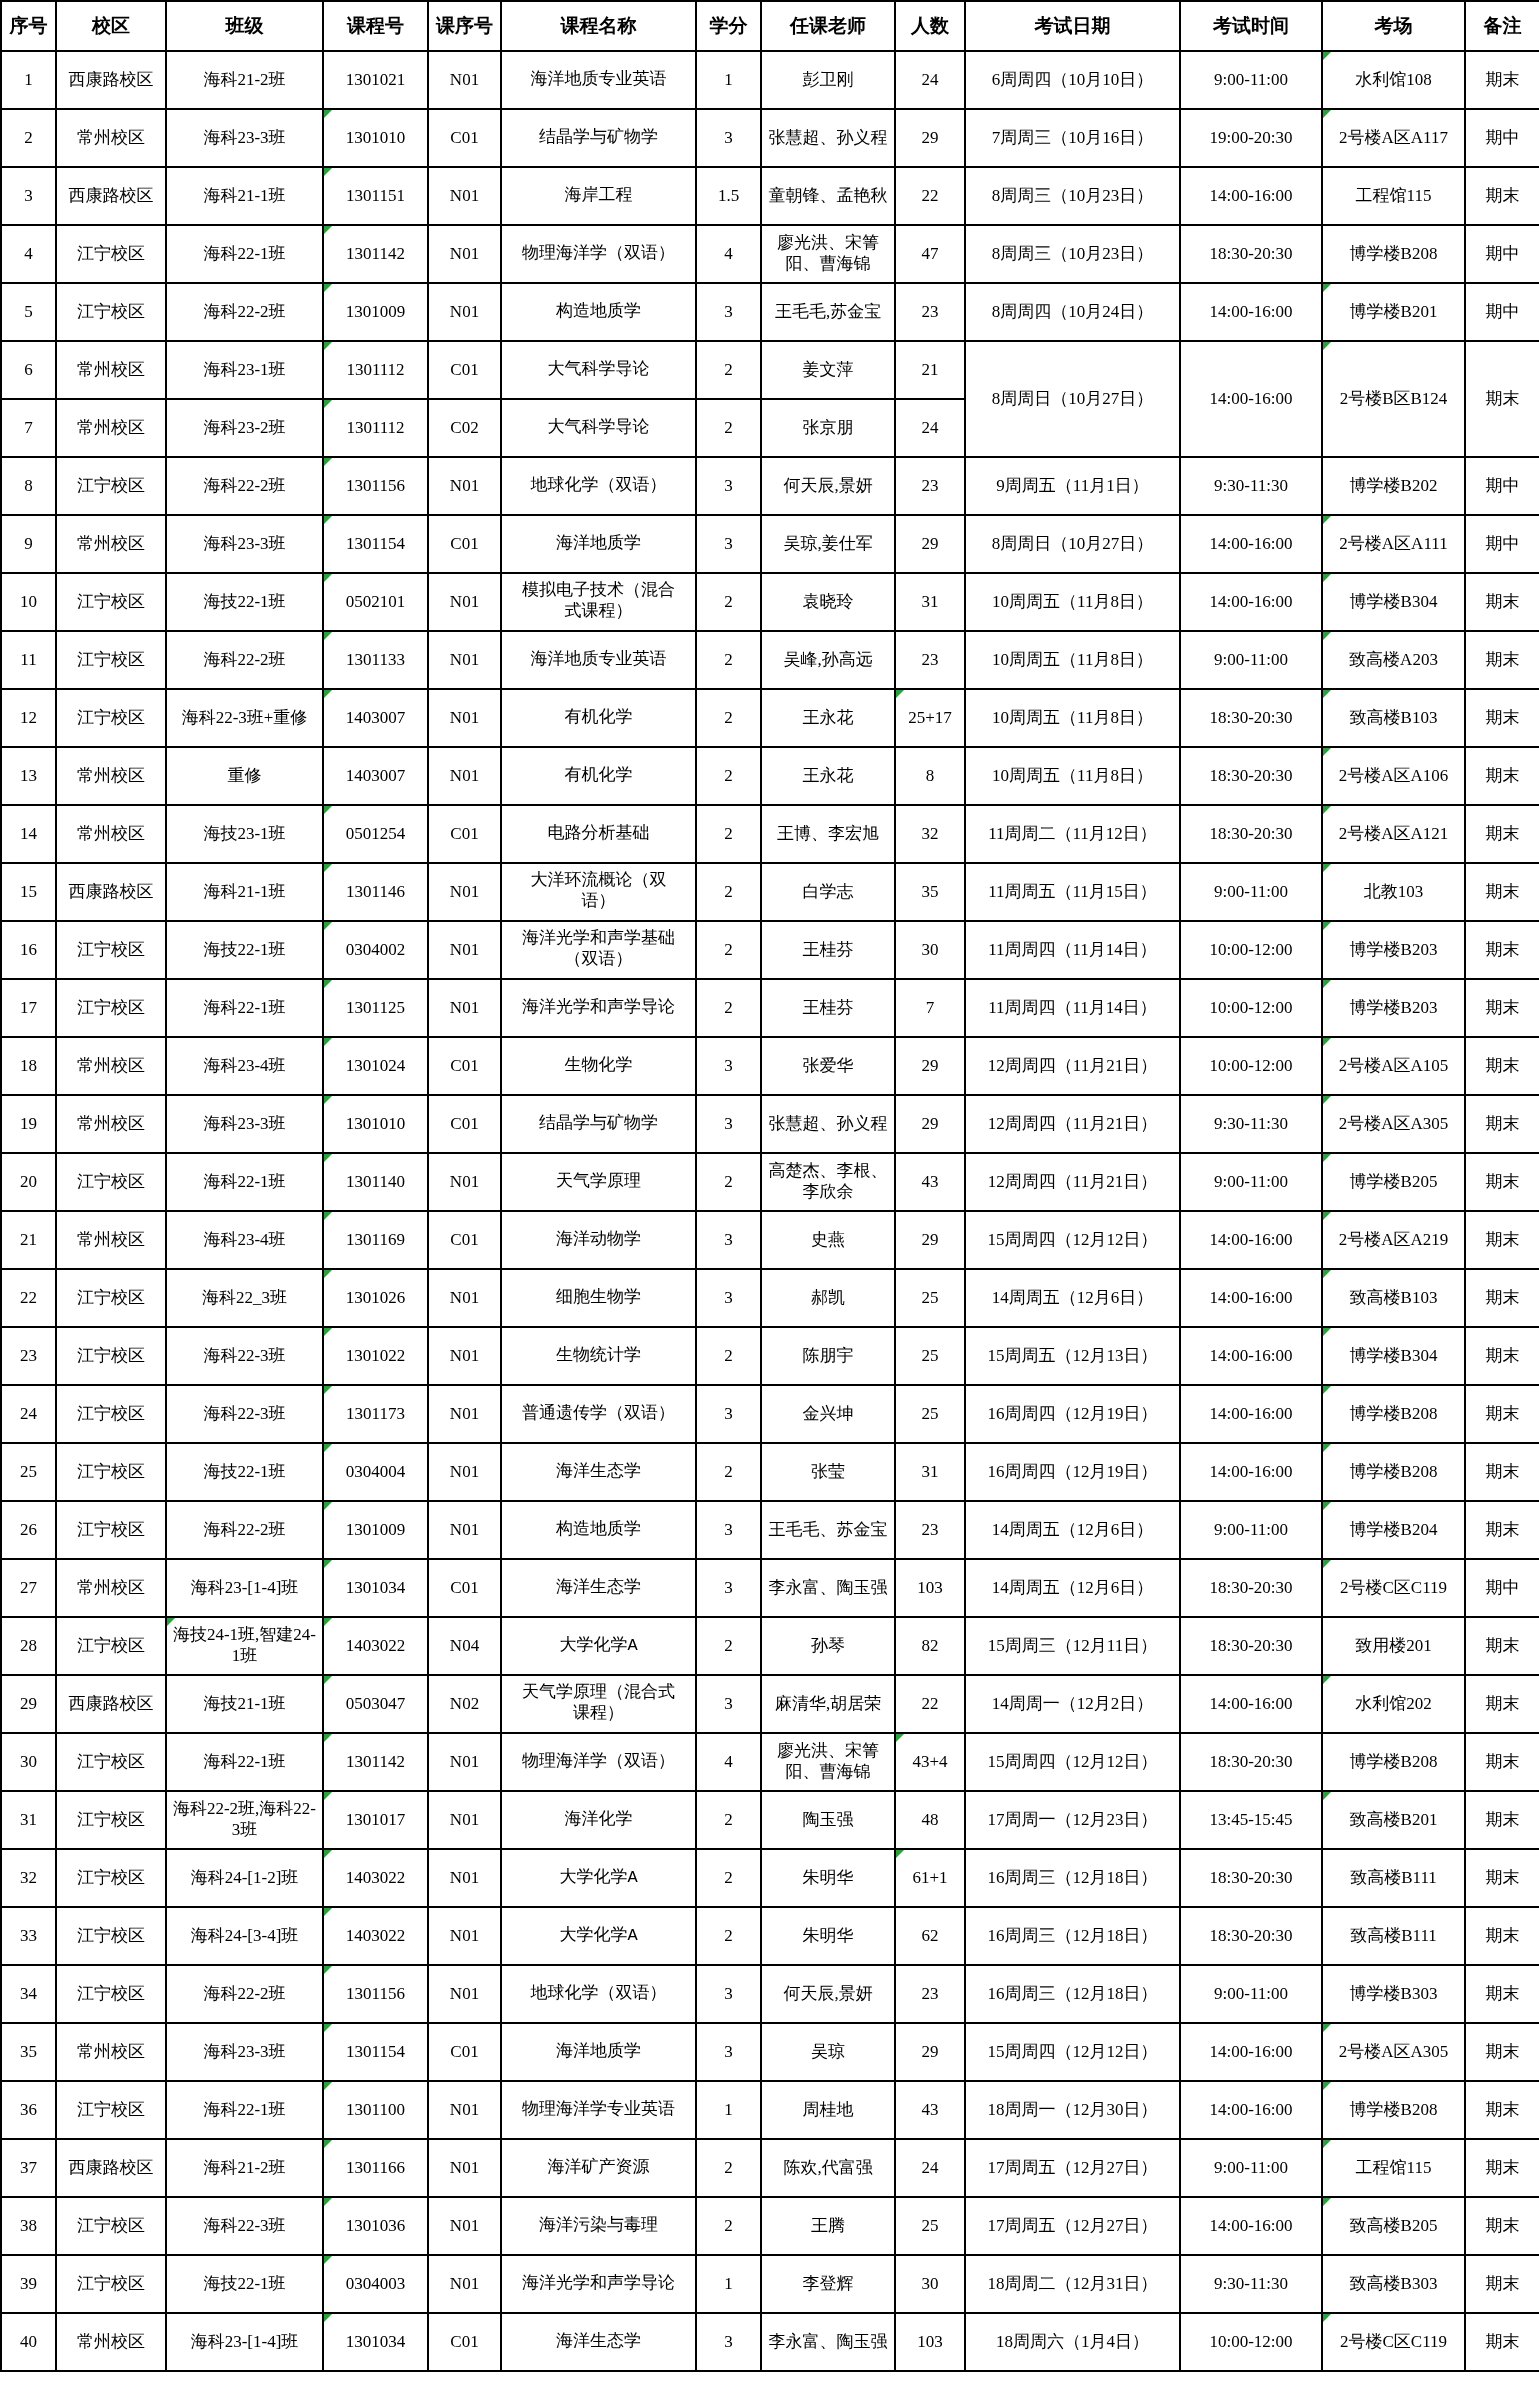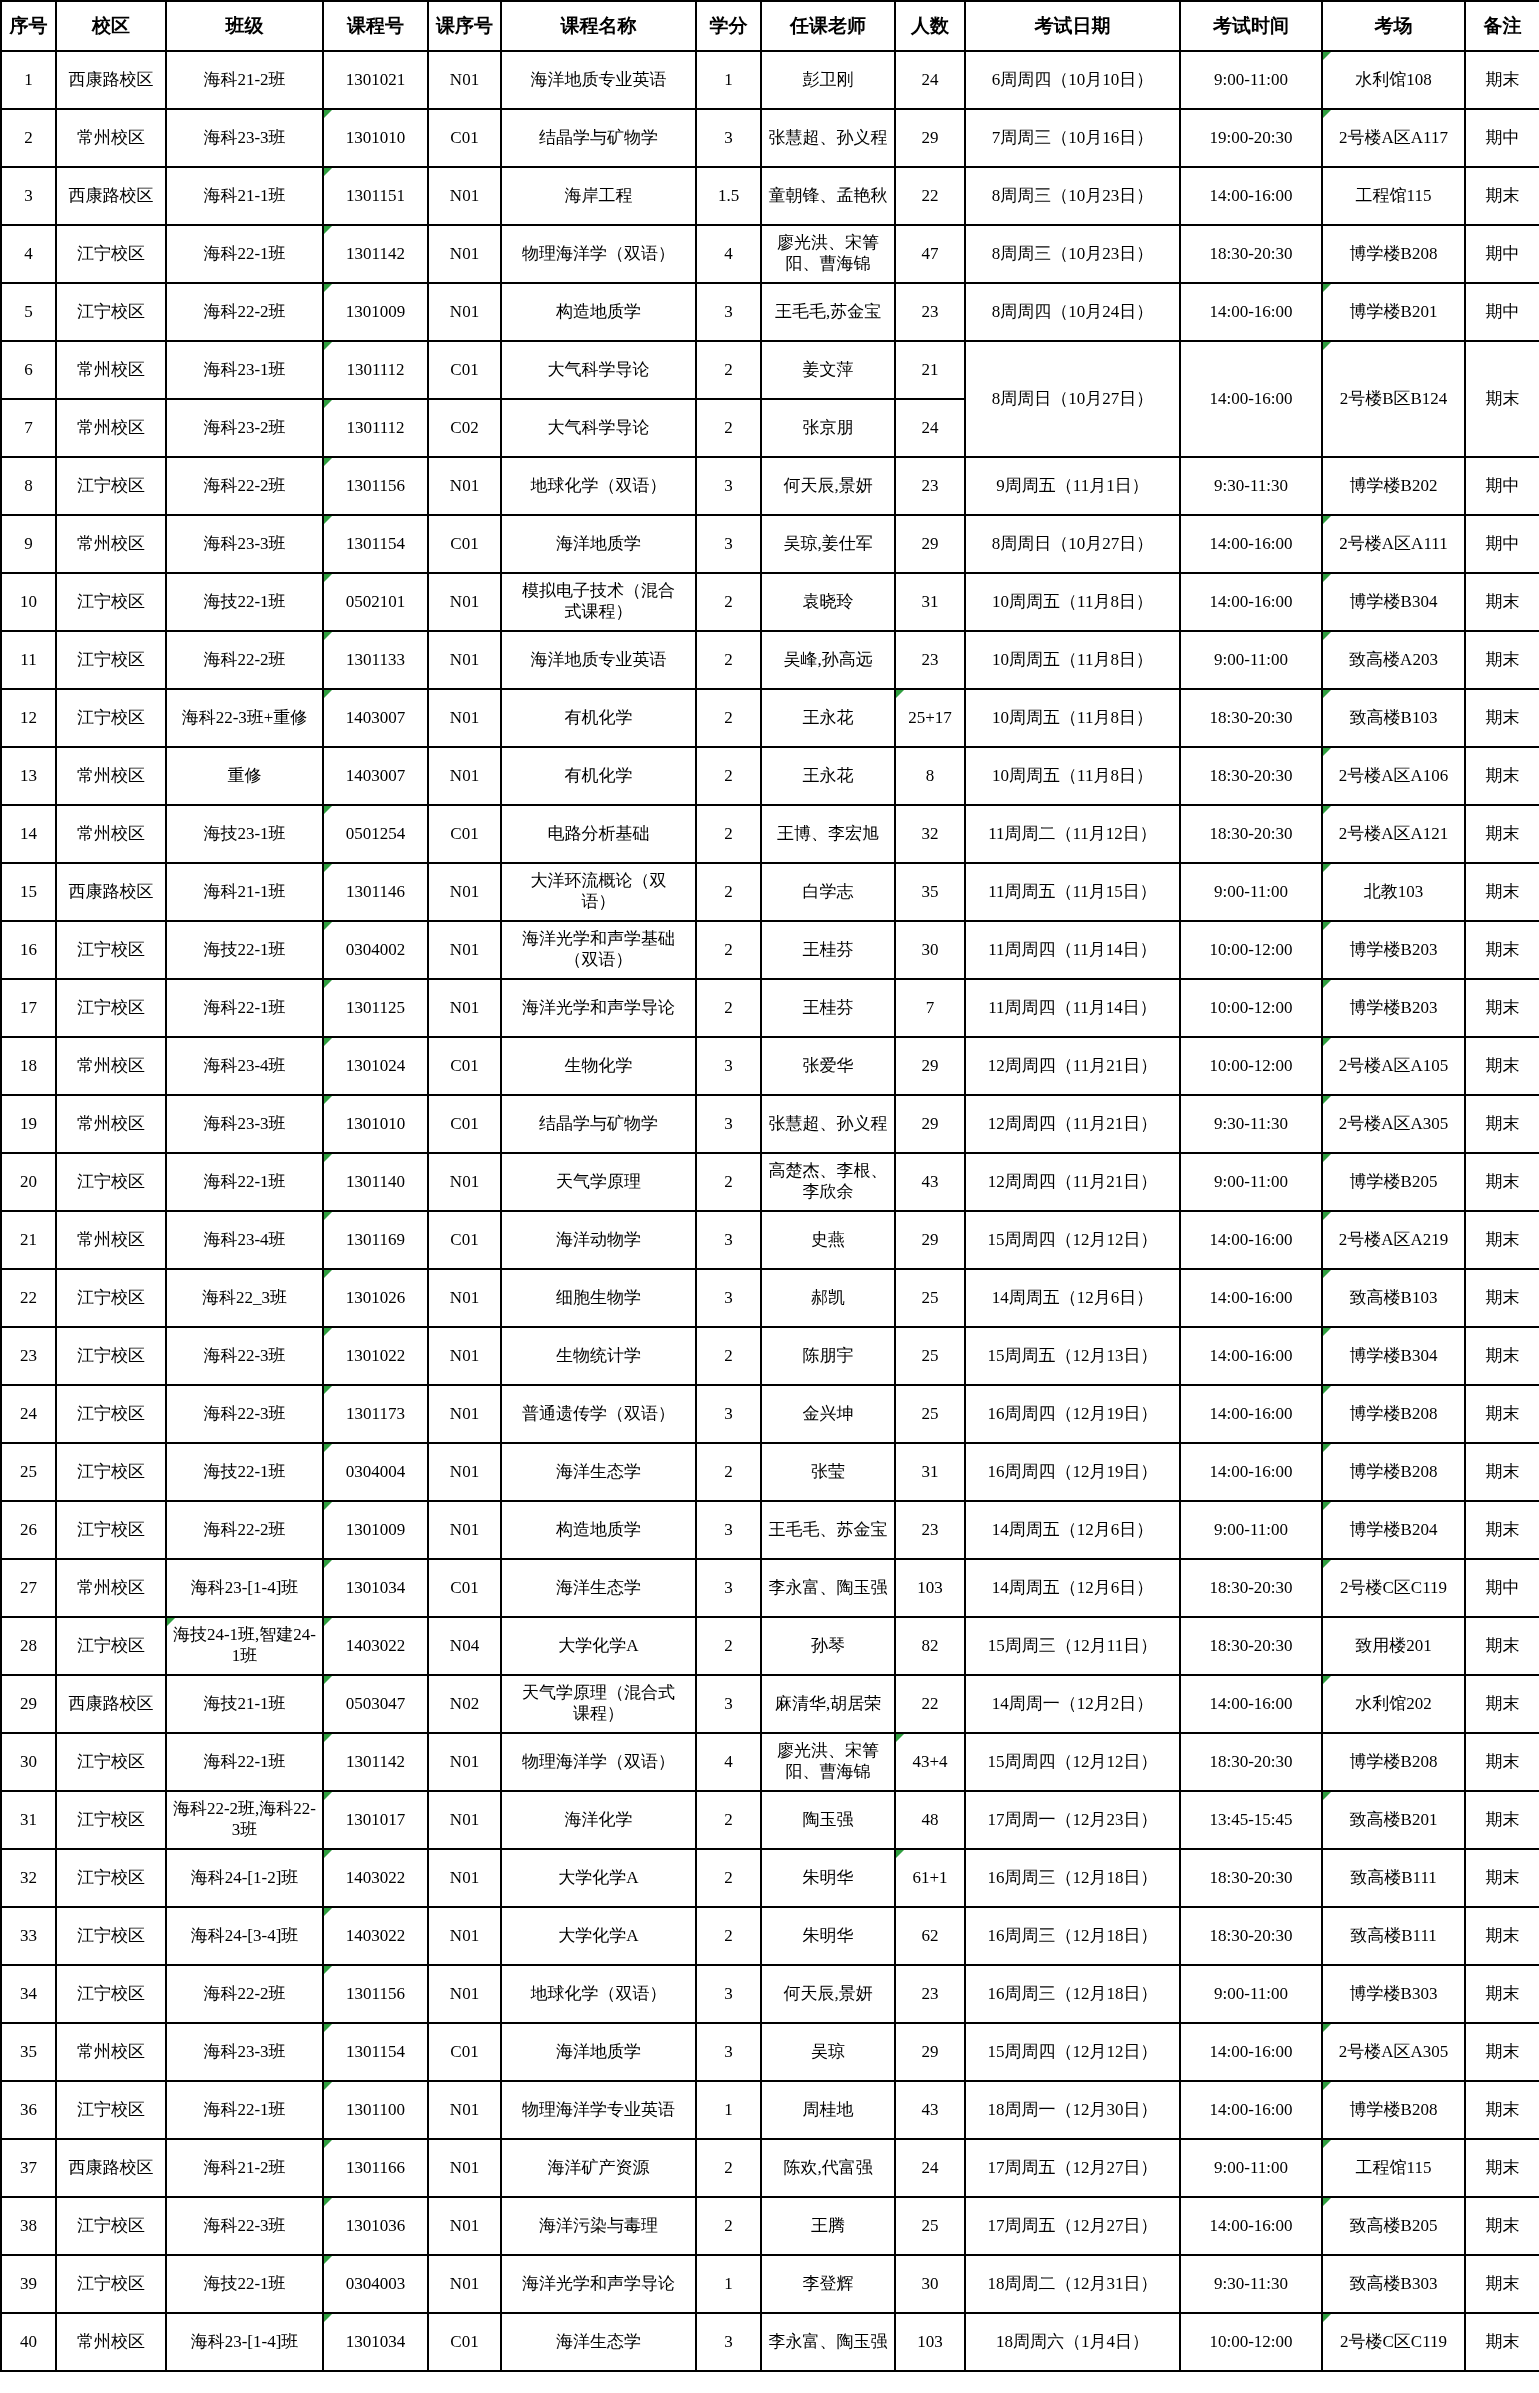--- a/index.html
+++ b/index.html
@@ -26,21 +26,21 @@
     font-size: 19px;
     font-weight: 700;
     height: 46px;
   }
   td {
     font-size: 17px;
     height: 54px;
     line-height: 1.22;
   }
   
-  td:nth-child(6) { padding: 0 14px; }
+  td:nth-child(6) { padding: 0 14px; font-family: Liberation Mono, monospace; }
   td:nth-child(8) { padding: 0 2px; }
   
   .tri::after {
     content: "";
     position: absolute;
     top: 0; left: 0;
     width: 0; height: 0;
     border-top: 8px solid var(--marker);
     border-right: 8px solid transparent;
   }

